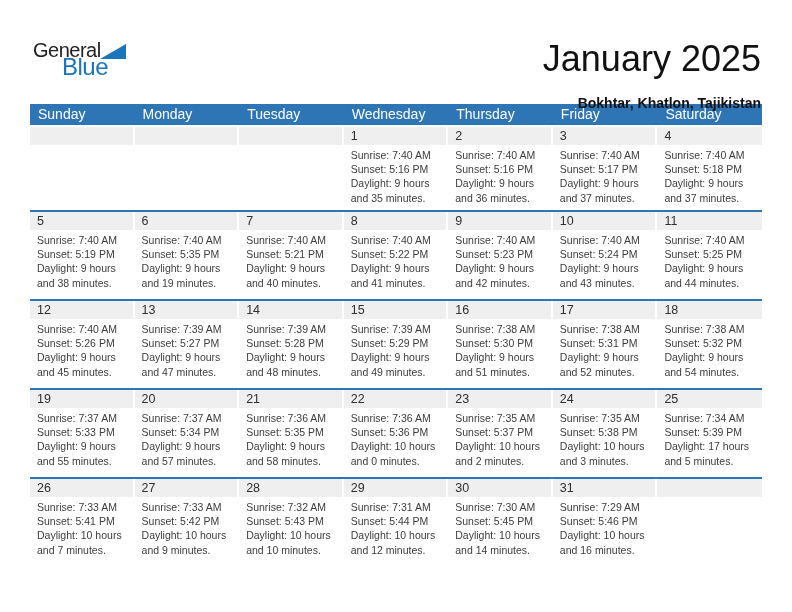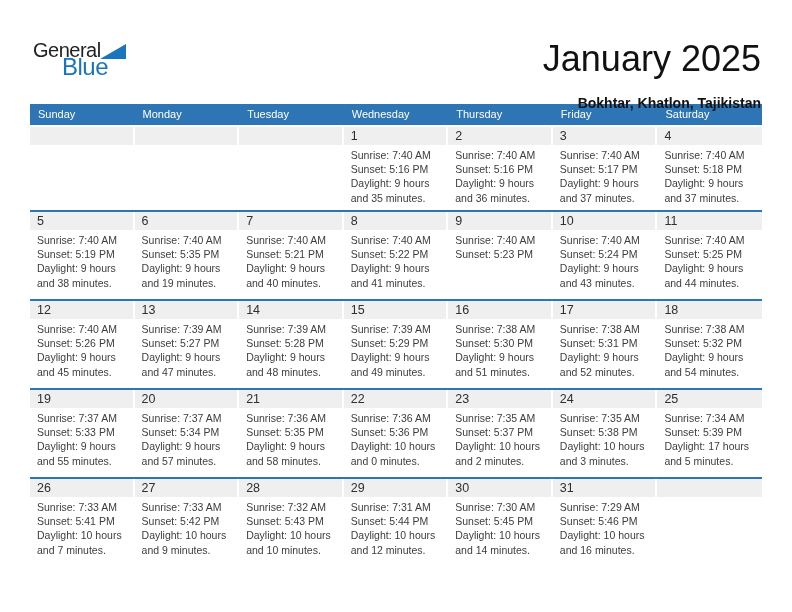--- a/index.html
+++ b/index.html
@@ -19,21 +19,21 @@
   .titles { position: absolute; right: 31px; top: 38px; text-align: right; }
   .title { font-size: 36px; font-weight: 400; color: #111111; line-height: 1.15; }
   .subtitle { font-size: 14px; font-weight: 700; color: #111111; margin-top: 16px; }
 
   
   .calendar { margin: 0 30px; }
   .weekday-header {
     display: grid; grid-template-columns: repeat(7, 1fr);
     background: var(--c-header); height: 21px;
   }
-  .wd { color: #ffffff; font-size: 11px; line-height: 21px; padding-left: 8px;
+  .wd { color: #ffffff; font-size: 14px; line-height: 21px; padding-left: 8px;
         white-space: nowrap; overflow: hidden; }
 
   .week { display: grid; grid-template-columns: repeat(7, 1fr);
           min-height: 89px; border-top: 2px solid var(--c-line); }
   .week.first { border-top: none; min-height: 85px; }
 
   .cell { overflow: hidden; }
   .day-head { height: 18px; background: var(--c-strip); font-size: 12.5px;
               color: #2f2f2f; line-height: 18px; padding-left: 7px; }
   .cell:not(:last-child) .day-head { margin-right: 2px; }
@@ -148,20 +148,21 @@
               <div class="line">Sunrise: 7:40 AM</div>
               <div class="line">Sunset: 5:22 PM</div>
               <div class="line">Daylight: 9 hours and 41 minutes.</div>
             </div>
           </div>
           <div class="cell">
             <div class="day-head">9</div>
             <div class="details">
               <div class="line">Sunrise: 7:40 AM</div>
               <div class="line">Sunset: 5:23 PM</div>
+              <div class="line">Daylight: 9 hours and 42 minutes.</div>
             </div>
           </div>
           <div class="cell">
             <div class="day-head">10</div>
             <div class="details">
               <div class="line">Sunrise: 7:40 AM</div>
               <div class="line">Sunset: 5:24 PM</div>
               <div class="line">Daylight: 9 hours and 43 minutes.</div>
             </div>
           </div>

